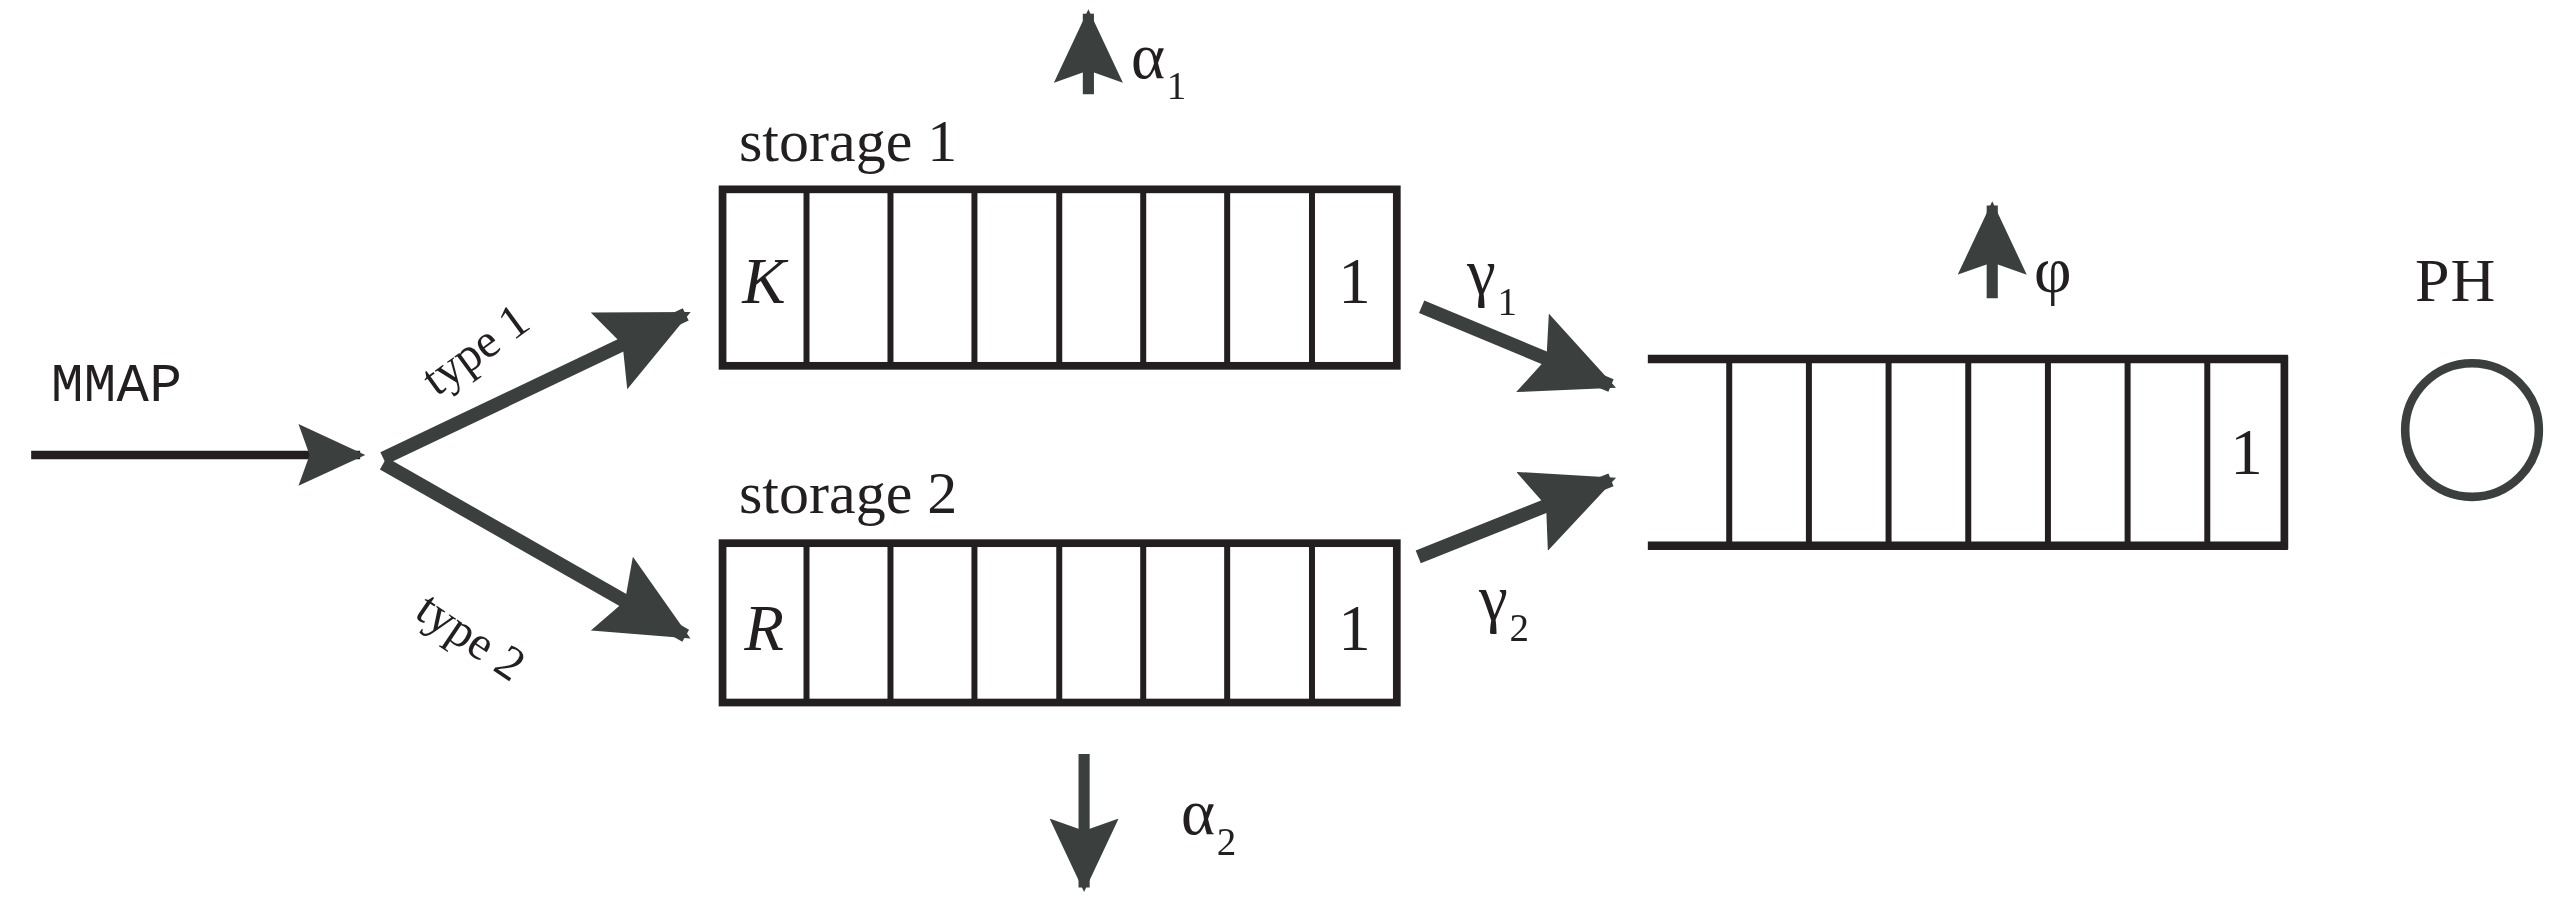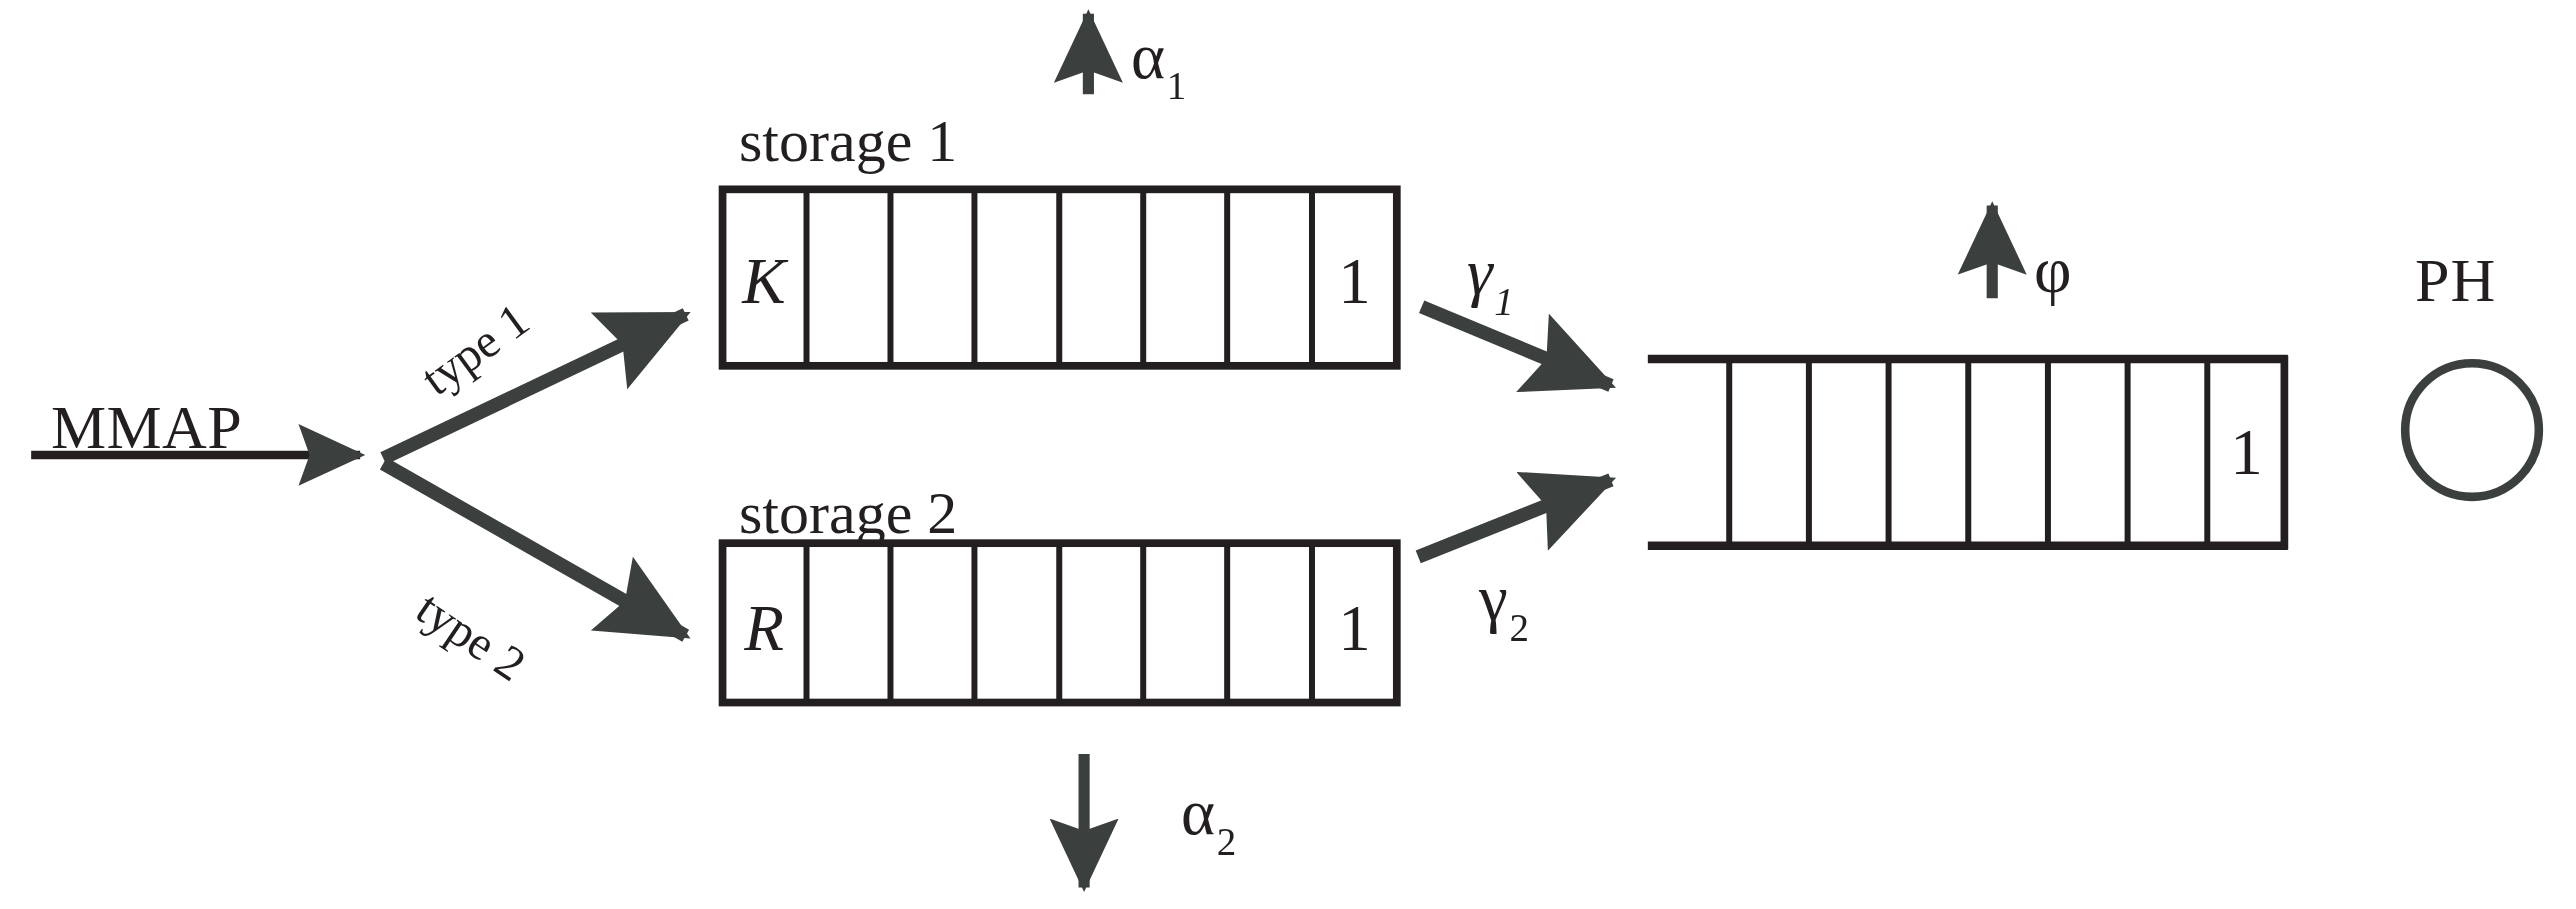--- a/index.html
+++ b/index.html
@@ -27,40 +27,41 @@
   .lbl {
     position: absolute;
     white-space: nowrap;
     line-height: 1;
     color: #231f20;
     user-select: none;
   }
   
   .lbl-mmap {
     left: 51px;
-    top: 396px;
-    font-size: 62px;
+    top: 360px;
+    font-size: 54px;
     letter-spacing: 0.4px;
+    font-family: Liberation Mono, monospace;
   }
   .lbl-ph {
     left: 2415px;
     top: 249px;
     font-size: 62px;
     letter-spacing: 0.9px;
     text-align: right;
   }
   .lbl-storage1 {
     left: 739px;
     top: 111px;
     font-size: 60px;
     text-align: center;
   }
   .lbl-storage2 {
     left: 739px;
-    top: 483px;
+    top: 463px;
     font-size: 60px;
     text-align: center;
   }
   
   .lbl-type1 {
     left: 427px;
     top: 360px;
     font-size: 48px;
     transform: rotate(-36deg);
     transform-origin: 0 50%;
@@ -78,21 +79,21 @@
   }
   .lbl-greek .sub {
     font-size: 39px;
     vertical-align: sub;
     position: relative;
     top: 6.9px;
     left: 1.7px;
   }
   .lbl-alpha1 { left: 1131px; top: 24px; }
   .lbl-alpha2 { left: 1181px; top: 780px; }
-  .lbl-gamma1 { left: 1467px; top: 240px; font-style: italic; }
+  .lbl-gamma1 { left: 1467px; top: 240px; }
   .lbl-gamma2 { left: 1479px; top: 566px; }
   .lbl-phi    { left: 2034px; top: 238px; font-size: 65px; }
   
   .cell-text {
     position: absolute;
     font-size: 65px;
     line-height: 1;
     text-align: center;
     color: #231f20;
   }

